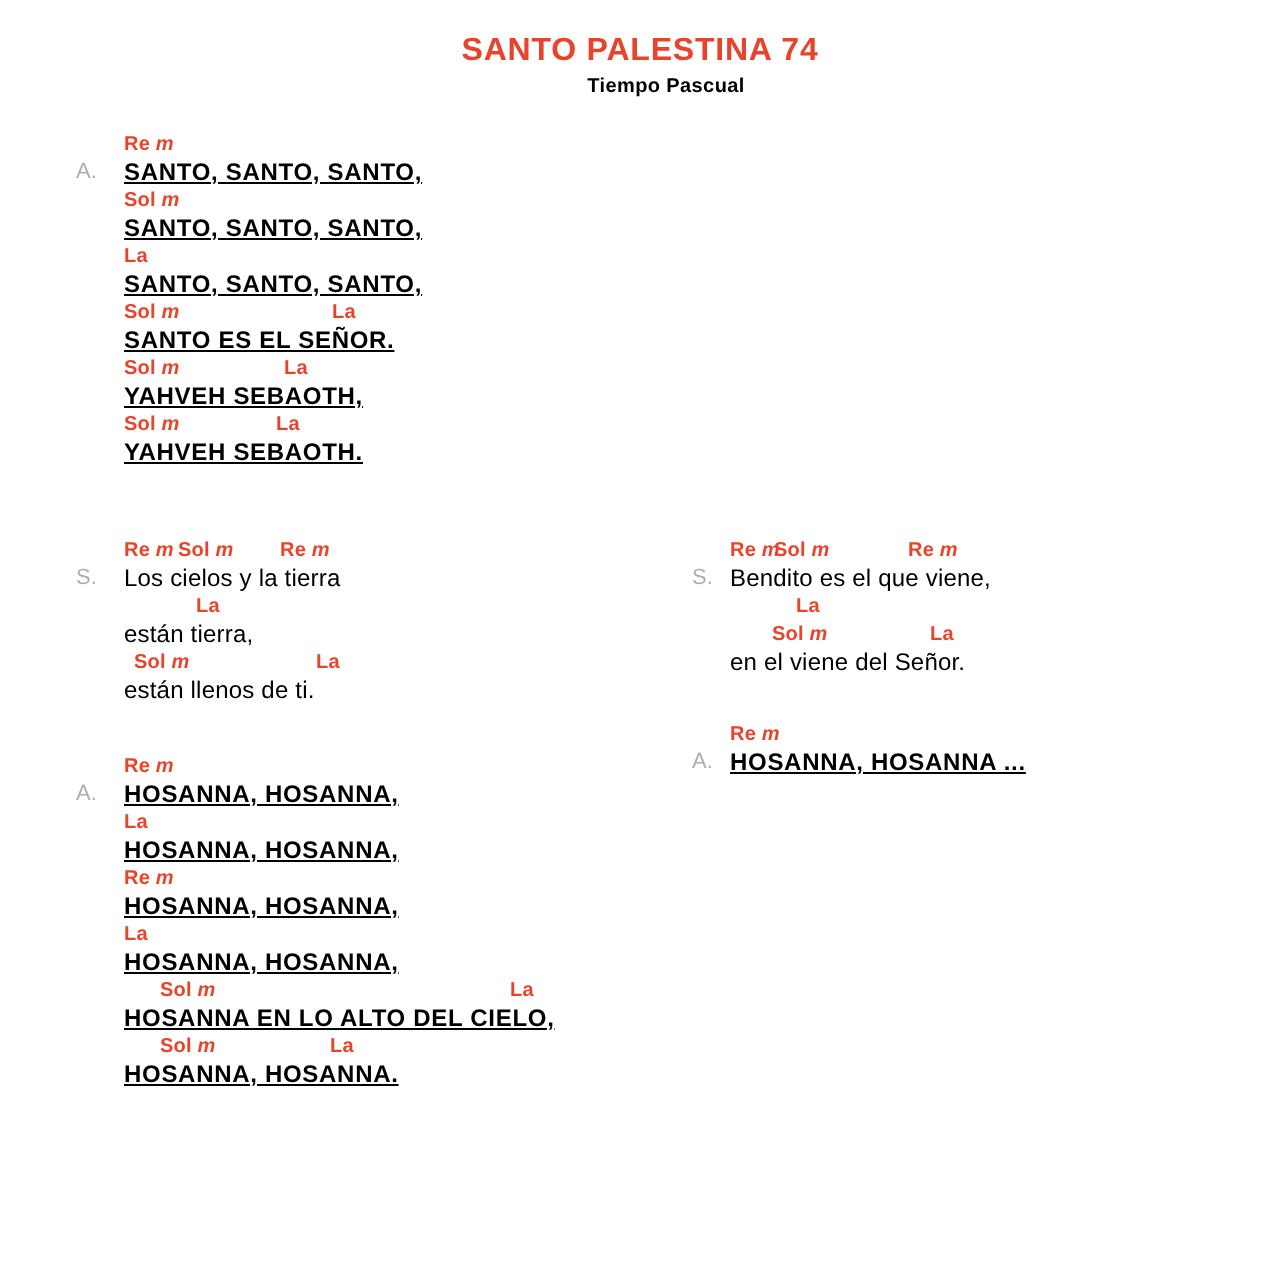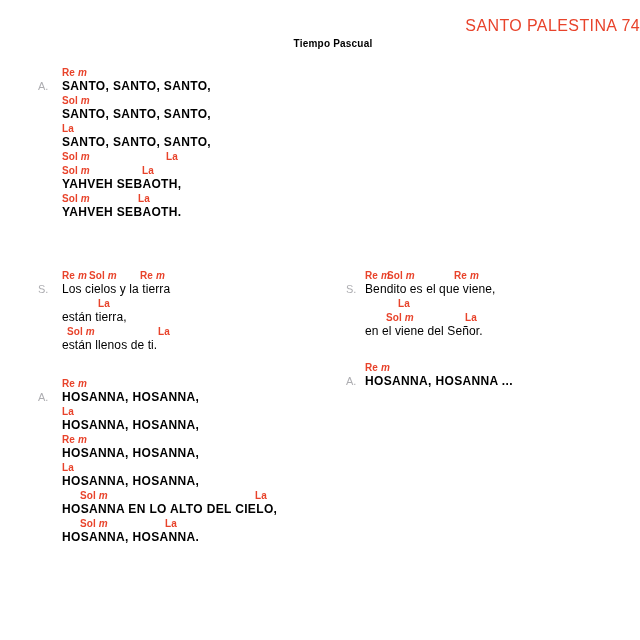--- a/index.html
+++ b/index.html
@@ -10,22 +10,22 @@
     overflow: hidden;
     font-family: "Liberation Sans", sans-serif;
     --accent: #e8432b;
     --marker: #aeaeb2;
     --lyric: #000000;
   }
   .sheet { position: absolute; inset: 0; }
 
   .title {
     position: absolute; top: 17px; left: 0; width: 100%;
-    text-align: right;
-    font-size: 16px; font-weight: 400; letter-spacing: 0.4px;
+    text-align: center;
+    font-size: 16px; font-weight: 700; letter-spacing: 0.4px;
     color: var(--accent);
   }
   .subtitle {
     position: absolute; top: 38px; left: 0; width: 100%;
     text-align: center;
     font-size: 10px; font-weight: 700; letter-spacing: 0.2px;
     color: var(--lyric);
     padding-left: 13px;
   }
 
@@ -52,21 +52,21 @@
     color: var(--accent);
     margin-top: 28px;
   }
   .chord .min { font-style: italic; font-weight: 700; }
 
   .lyric-line {
     height: 14px; line-height: 14px;
     font-size: 12px; white-space: nowrap;
     color: var(--lyric);
   }
-  .block.bold    .lyric-line { font-weight: 700; letter-spacing: 0.35px; }
+  .block.bold    .lyric-line { font-weight: 700; letter-spacing: 0.35px; text-decoration: underline; }
   .block.regular .lyric-line { font-weight: 400; letter-spacing: 0.1px; }
 </style>
 </head>
 <body style="--accent: #e8432b; --marker: #aeaeb2; --lyric: #000000; background: rgb(255, 255, 255);">
 
 <div class="sheet">
   <div class="title">SANTO PALESTINA 74</div>
   <div class="subtitle">Tiempo Pascual</div>
   <div>
       <div class="block bold col-left" id="block-santo">
@@ -80,20 +80,21 @@
         </div>
         <div class="lyric-line">SANTO, SANTO, SANTO,</div>
         <div class="chord-line">
           <span class="chord" style="left: 0px;">La</span>
         </div>
         <div class="lyric-line">SANTO, SANTO, SANTO,</div>
         <div class="chord-line">
           <span class="chord" style="left: 0px;">Sol <span class="min">m</span></span>
           <span class="chord" style="left: 104px;">La</span>
         </div>
+        <div class="lyric-line">SANTO ES EL SEÑOR.</div>
         <div class="chord-line">
           <span class="chord" style="left: 0px;">Sol <span class="min">m</span></span>
           <span class="chord" style="left: 80px;">La</span>
         </div>
         <div class="lyric-line">YAHVEH SEBAOTH,</div>
         <div class="chord-line">
           <span class="chord" style="left: 0px;">Sol <span class="min">m</span></span>
           <span class="chord" style="left: 76px;">La</span>
         </div>
         <div class="lyric-line">YAHVEH SEBAOTH.</div>

